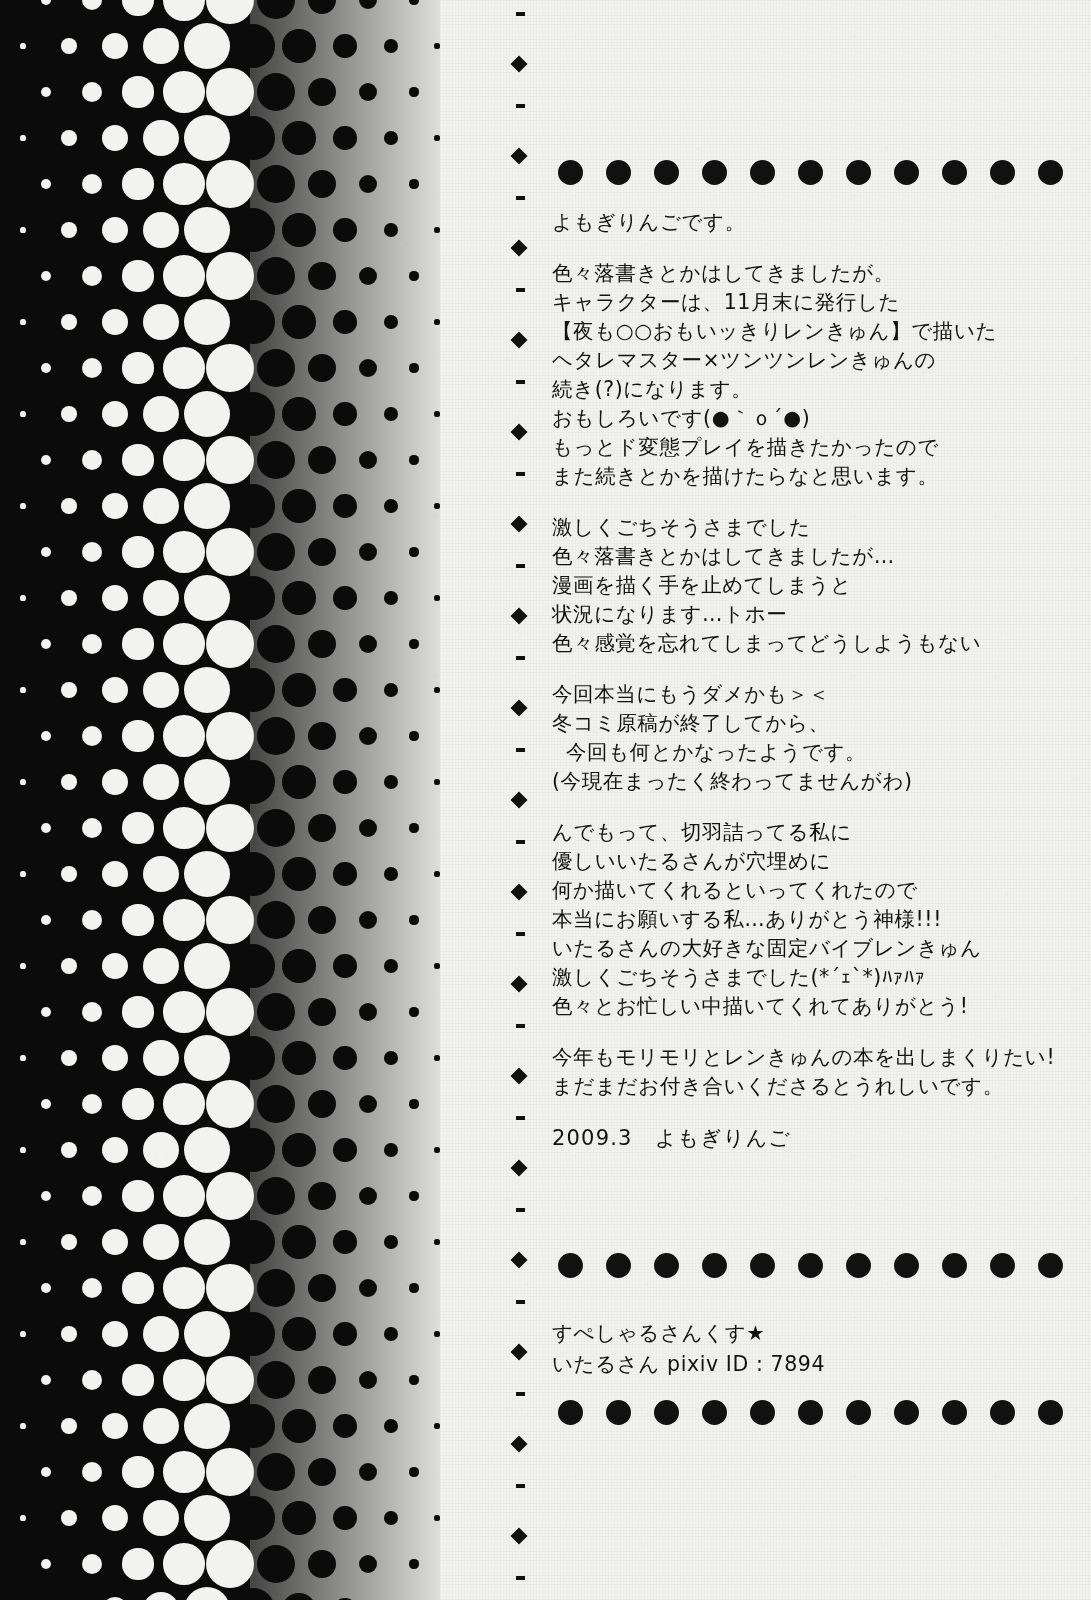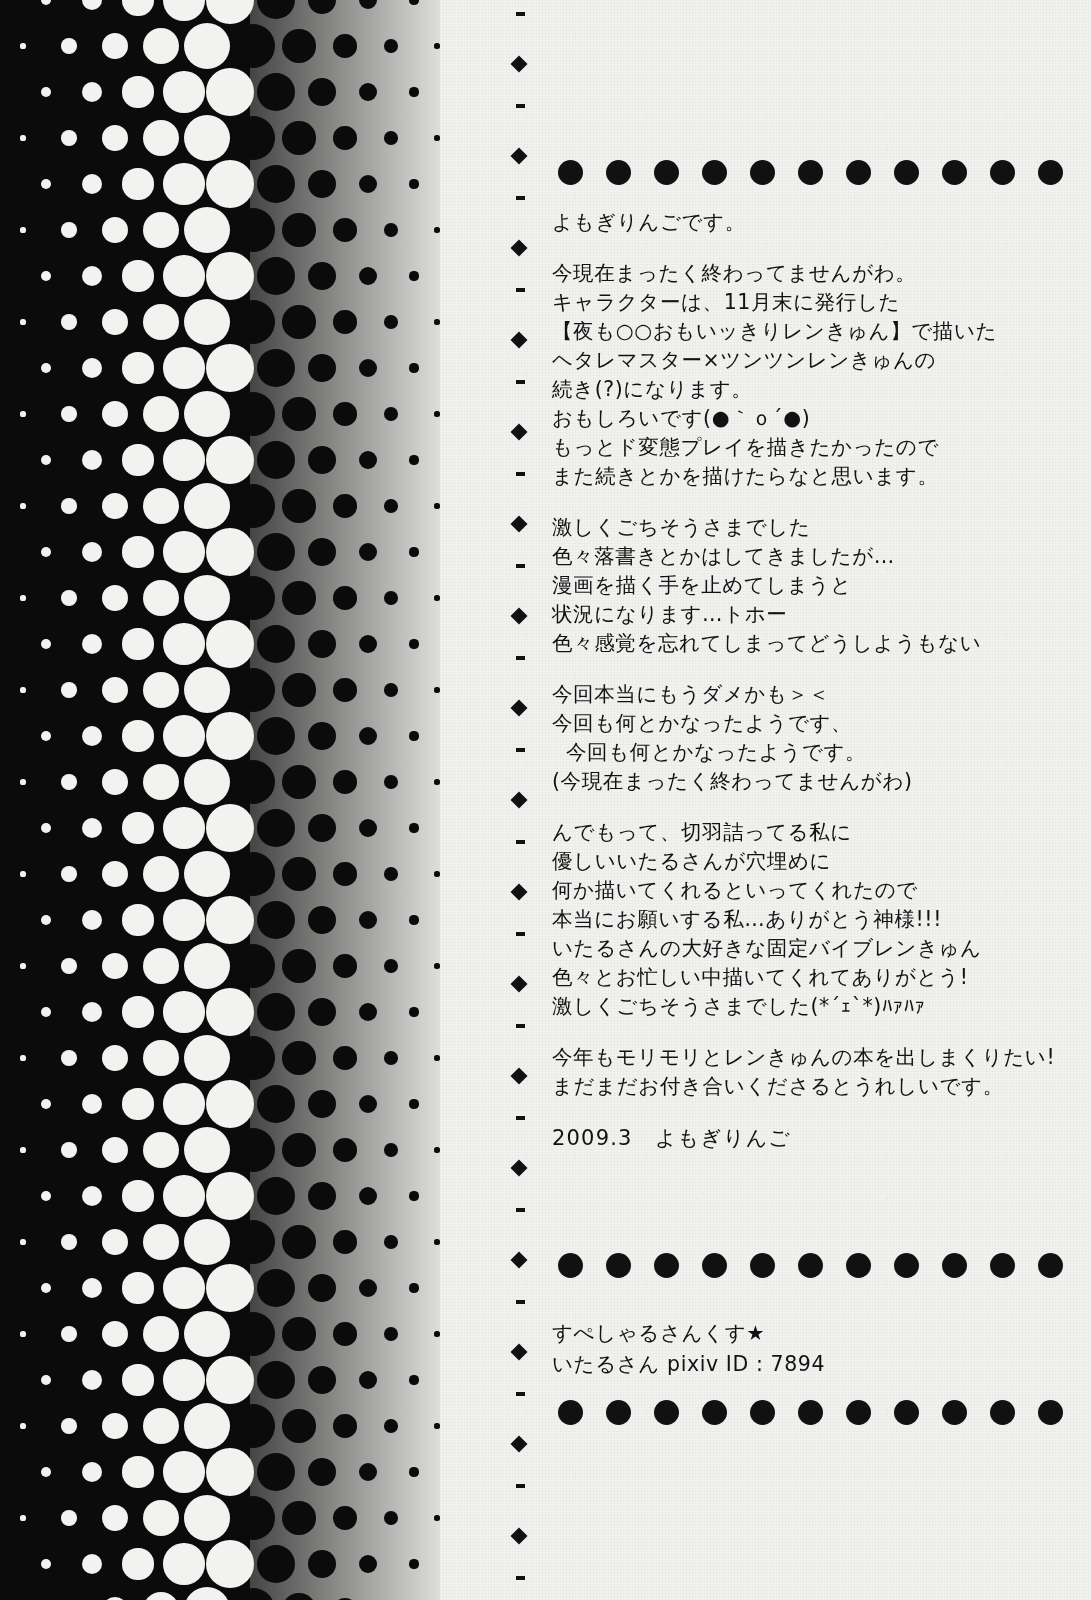--- a/index.html
+++ b/index.html
@@ -554,53 +554,53 @@
         <i></i>
       </div>
 
     <div class="afterword" style="top:208px;">
 
       <div class="para">
         <div class="line">よもぎりんごです。</div>
       </div>
 
       <div class="para">
-        <div class="line">今現在まったく終わってませんがわ。</div>
+        <div class="line">色々落書きとかはしてきましたが。</div>
         <div class="line">キャラクターは、11月末に発行した</div>
         <div class="line">【夜も○○おもいッきりレンきゅん】で描いた</div>
         <div class="line">ヘタレマスター×ツンツンレンきゅんの</div>
         <div class="line">続き(?)になります。</div>
         <div class="line">おもしろいです(●｀ｏ´●)</div>
         <div class="line">もっとド変態プレイを描きたかったので</div>
         <div class="line">また続きとかを描けたらなと思います。</div>
       </div>
 
       <div class="para">
         <div class="line">激しくごちそうさまでした</div>
         <div class="line">色々落書きとかはしてきましたが…</div>
         <div class="line">漫画を描く手を止めてしまうと</div>
         <div class="line">状況になります…トホー</div>
         <div class="line">色々感覚を忘れてしまってどうしようもない</div>
       </div>
 
       <div class="para">
         <div class="line">今回本当にもうダメかも＞＜</div>
-        <div class="line">今回も何とかなったようです、</div>
+        <div class="line">冬コミ原稿が終了してから、</div>
         <div class="line indent">今回も何とかなったようです。</div>
         <div class="line">(今現在まったく終わってませんがわ)</div>
       </div>
 
       <div class="para">
         <div class="line">んでもって、切羽詰ってる私に</div>
         <div class="line">優しいいたるさんが穴埋めに</div>
         <div class="line">何か描いてくれるといってくれたので</div>
         <div class="line">本当にお願いする私…ありがとう神様!!!</div>
         <div class="line">いたるさんの大好きな固定バイブレンきゅん</div>
+        <div class="line">激しくごちそうさまでした(*´ｪ`*)ﾊｧﾊｧ</div>
         <div class="line">色々とお忙しい中描いてくれてありがとう!</div>
-        <div class="line">激しくごちそうさまでした(*´ｪ`*)ﾊｧﾊｧ</div>
       </div>
 
       <div class="para">
         <div class="line">今年もモリモリとレンきゅんの本を出しまくりたい!</div>
         <div class="line">まだまだお付き合いくださるとうれしいです。</div>
       </div>
 
       <div class="para">
         <div class="line sig">2009.3　よもぎりんご</div>
       </div>

